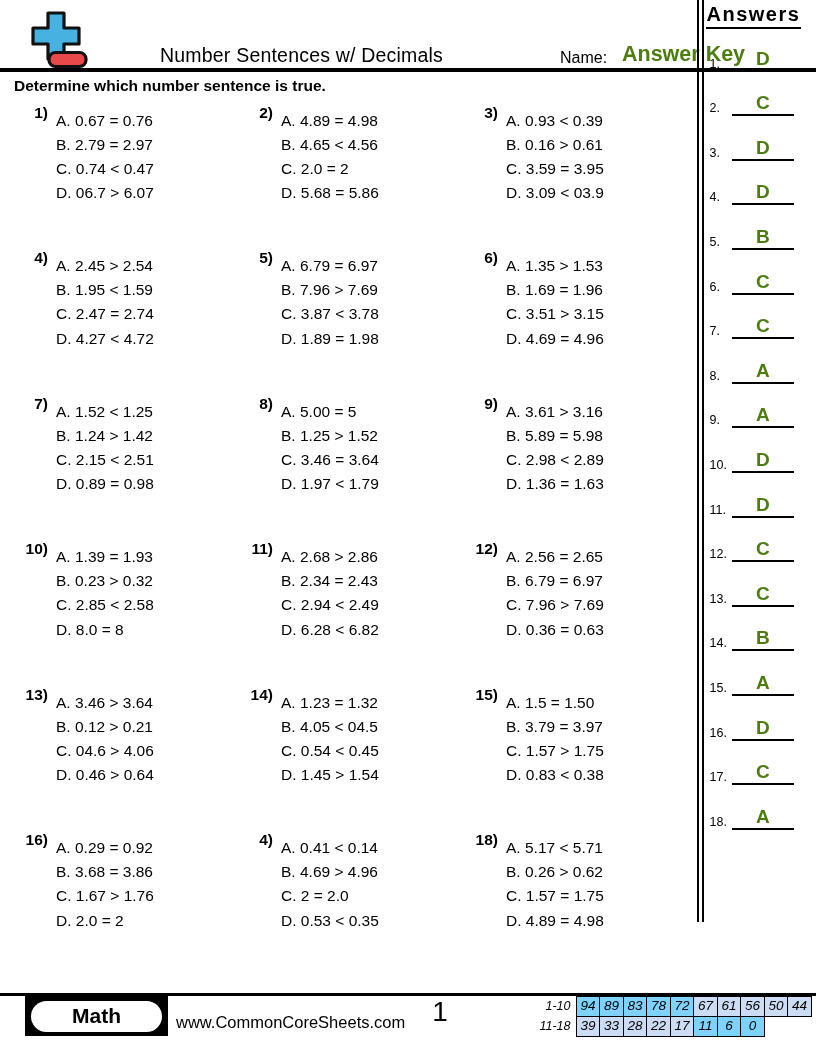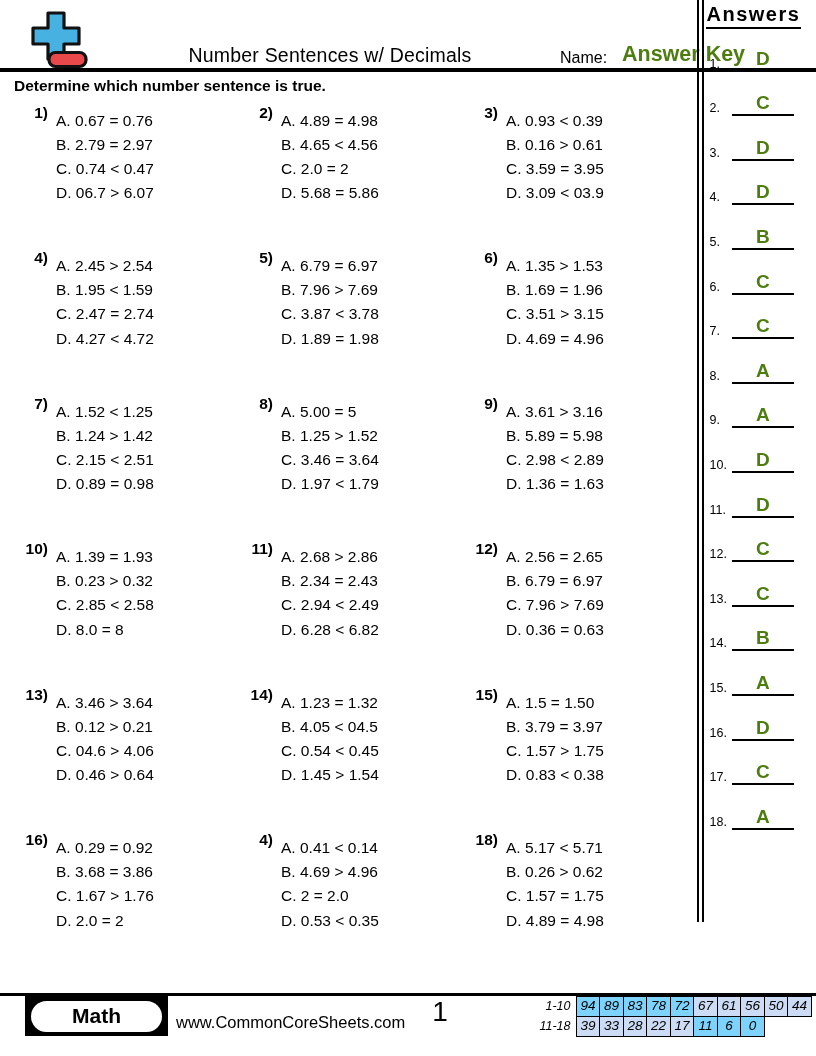--- a/index.html
+++ b/index.html
@@ -2,21 +2,21 @@
 <html><head>
 <meta charset="utf-8">
 <style>
   * { margin:0; padding:0; box-sizing:border-box; }
   html,body { background:#ffffff; }
   body { font-family:"Liberation Sans", sans-serif; color:#000; }
   .page { position:relative; width:816px; height:1056px; background:#fff; overflow:hidden; margin:0 auto; }
 
   
   .logo { position:absolute; left:22px; top:8px; width:70px; height:62px; }
-  .page-title { position:absolute; left:160px; top:44px; width:340px; text-align:center;
+  .page-title { position:absolute; left:160px; top:44px; width:340px; text-align:left;
                 font-size:19.5px; letter-spacing:.2px; }
   .name-label { position:absolute; left:560px; top:49px; font-size:16px; }
   .name-value { position:absolute; left:622px; top:42px; font-size:21.5px; font-weight:bold; }
   .rule-top { position:absolute; left:0; top:68px; width:816px; height:3.5px; background:#000; }
 
   
   .main { position:absolute; left:0; top:71.5px; width:684px; height:921.5px; }
   .instruction { padding:5px 0 0 14px; font-size:15.5px; font-weight:bold; height:24px; }
   .q-grid { display:grid; grid-template-columns:225px 225px 225px; grid-auto-rows:145.5px;
             margin-left:12px; }

